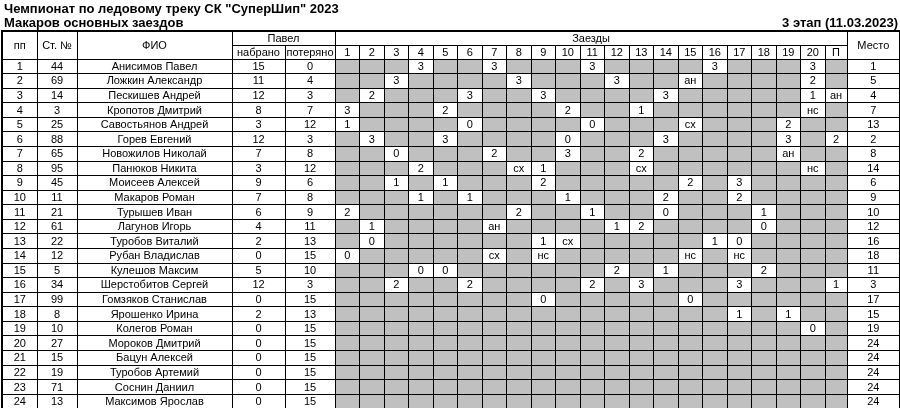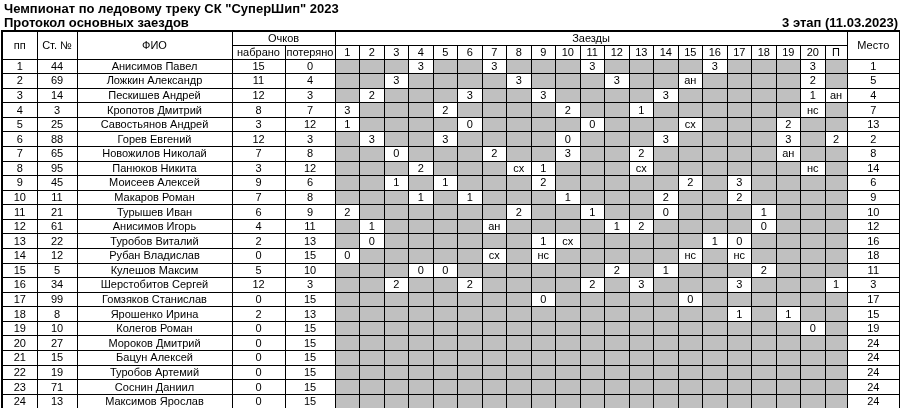--- a/index.html
+++ b/index.html
@@ -31,21 +31,21 @@
   thead tr { height:14px; }
   tbody tr { height:14.58px; }
   td.name { text-align:left; padding-left:3px; }
   td.off { background:#c0c0c0; }
   td.b { font-weight:bold; }
 </style>
 </head>
 <body>
 
 <div class="title-line">Чемпионат по ледовому треку СК "СуперШип" 2023</div>
-<div class="subtitle-line">Протокол основных заездов</div>
+<div class="subtitle-line">Макаров основных заездов</div>
 <div class="stage-line">3 этап (11.03.2023)</div>
 
 <table class="protocol">
   <colgroup>
       <col style="width: 35px;">
       <col style="width: 40px;">
       <col style="width: 155px;">
       <col style="width: 53px;">
       <col style="width: 50px;">
       <col style="width: 24.5px;">
@@ -69,21 +69,21 @@
       <col style="width: 24.5px;">
       <col style="width: 24.5px;">
       <col style="width: 22px;">
       <col style="width: 53px;">
     </colgroup>
   <thead>
       <tr>
         <th rowspan="2">пп</th>
         <th rowspan="2">Ст. №</th>
         <th rowspan="2">ФИО</th>
-        <th colspan="2">Очков</th>
+        <th colspan="2">Павел</th>
         <th colspan="21">Заезды</th>
         <th rowspan="2">Место</th>
       </tr>
       <tr>
         <th>набрано</th>
         <th>потеряно</th>
         <th>1</th>
         <th>2</th>
         <th>3</th>
         <th>4</th>
@@ -422,21 +422,21 @@
         <td class="off" style="background: rgb(192, 192, 192);"></td>
         <td>1</td>
         <td class="off" style="background: rgb(192, 192, 192);"></td>
         <td class="off" style="background: rgb(192, 192, 192);"></td>
         <td class="off" style="background: rgb(192, 192, 192);"></td>
         <td>10</td>
       </tr>
       <tr>
         <td>12</td>
         <td>61</td>
-        <td class="name">Анисимов Игорь</td>
+        <td class="name">Лагунов Игорь</td>
         <td>4</td>
         <td>11</td>
         <td class="off" style="background: rgb(192, 192, 192);"></td>
         <td>1</td>
         <td class="off" style="background: rgb(192, 192, 192);"></td>
         <td class="off" style="background: rgb(192, 192, 192);"></td>
         <td class="off" style="background: rgb(192, 192, 192);"></td>
         <td class="off" style="background: rgb(192, 192, 192);"></td>
         <td>ан</td>
         <td class="off" style="background: rgb(192, 192, 192);"></td>

